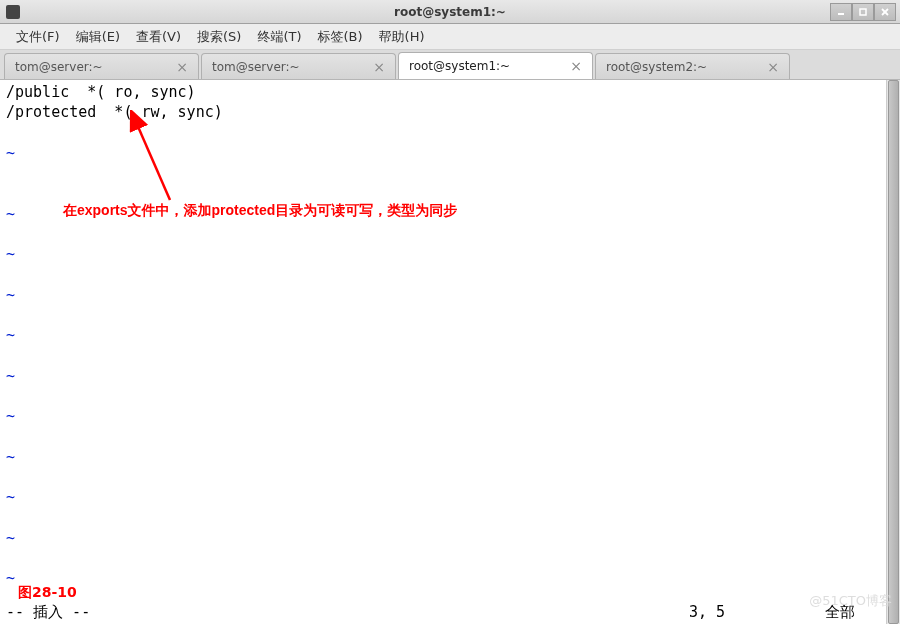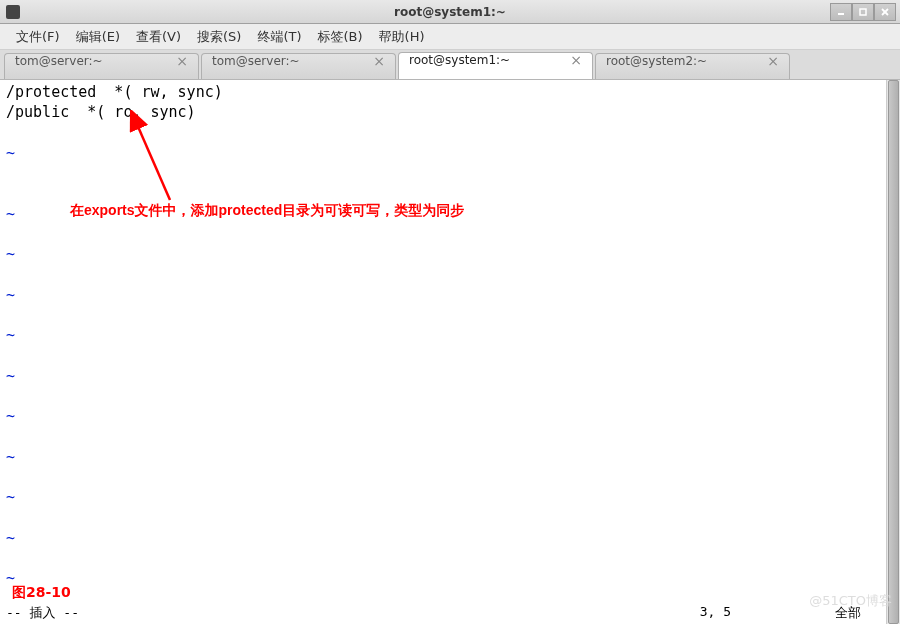--- a/index.html
+++ b/index.html
@@ -78,20 +78,21 @@
       background: #dcdcdc;
       display: flex;
       align-items: flex-end;
       border-bottom: 1px solid #b5b5b5;
       padding: 0 4px;
     }
     .tab {
       height: 26px;
       padding: 0 10px;
       display: flex;
+      align-items: center;
       background: linear-gradient(to bottom, #e3e3e3, #d4d4d4);
       border: 1px solid #b0b0b0;
       border-bottom: none;
       border-top-left-radius: 4px;
       border-top-right-radius: 4px;
       margin-right: 2px;
       font-size: 12px;
       color: #555;
       cursor: pointer;
       min-width: 195px;
@@ -152,23 +153,23 @@
       font-family: "SimSun", "Microsoft YaHei", sans-serif;
     }
     .arrow-svg {
       position: absolute;
       pointer-events: none;
     }
     .status-line {
       position: absolute;
       bottom: 2px;
       left: 6px;
-      right: 14px;
+      right: 20px;
       font-family: "DejaVu Sans Mono", monospace;
-      font-size: 13px;
+      font-size: 15px;
       display: flex;
     }
     .status-mode { flex: 0 0 auto; }
     .status-pos { position: absolute; right: 155px; }
     .status-all { position: absolute; right: 25px; font-family: Liberation Mono, monospace; }
     .watermark {
       position: absolute;
       right: 8px;
       bottom: 14px;
       color: #ddd;
@@ -232,22 +233,22 @@
     <span>root@system1:~</span>
     <span class="tab-close">×</span>
   </div>
   <div class="tab">
     <span>root@system2:~</span>
     <span class="tab-close">×</span>
   </div>
 </div>
 
 <div class="terminal">
+  <div class="term-line">/public  *( ro, sync)</div>
   <div class="term-line">/protected  *( rw, sync)</div>
-  <div class="term-line">/public  *( ro, sync)</div>
   <div class="term-line">&nbsp;</div>
   <div class="term-line tilde">~</div>
   <div class="term-line">&nbsp;</div>
   <div class="term-line">&nbsp;</div>
   <div class="term-line tilde">~</div>
   <div class="term-line">&nbsp;</div>
   <div class="term-line tilde">~</div>
   <div class="term-line">&nbsp;</div>
   <div class="term-line tilde">~</div>
   <div class="term-line">&nbsp;</div>
@@ -272,23 +273,23 @@
 
 <svg class="arrow-svg" style="left:120px; top:110px;" width="70" height="95">
   <defs>
     <marker id="arrowhead" markerWidth="9" markerHeight="8" refX="3" refY="4" orient="auto">
       <polygon points="0 0, 9 4, 0 8" fill="#ff0000"></polygon>
     </marker>
   </defs>
   <line x1="50" y1="90" x2="16" y2="12" stroke="#ff0000" stroke-width="2.5" marker-end="url(#arrowhead)"></line>
 </svg>
 
-<div class="annotation-text" style="left:70px; top:202px;text-align:center;">在exports文件中，添加protected目录为可读可写，类型为同步</div>
-
-<div class="fig-label" style="left:12px; bottom:22px;margin-top:8px;">图28-10</div>
+<div class="annotation-text" style="left:63px; top:202px;text-align:center;">在exports文件中，添加protected目录为可读可写，类型为同步</div>
+
+<div class="fig-label" style="left:18px; bottom:22px;margin-top:8px;">图28-10</div>
 
 <div class="status-line">
   <span class="status-mode">-- 插入 --</span>
   <span class="status-pos">3, 5</span>
   <span class="status-all">全部</span>
 </div>
 
 <div class="watermark">@51CTO博客</div>
 
 </body></html>

